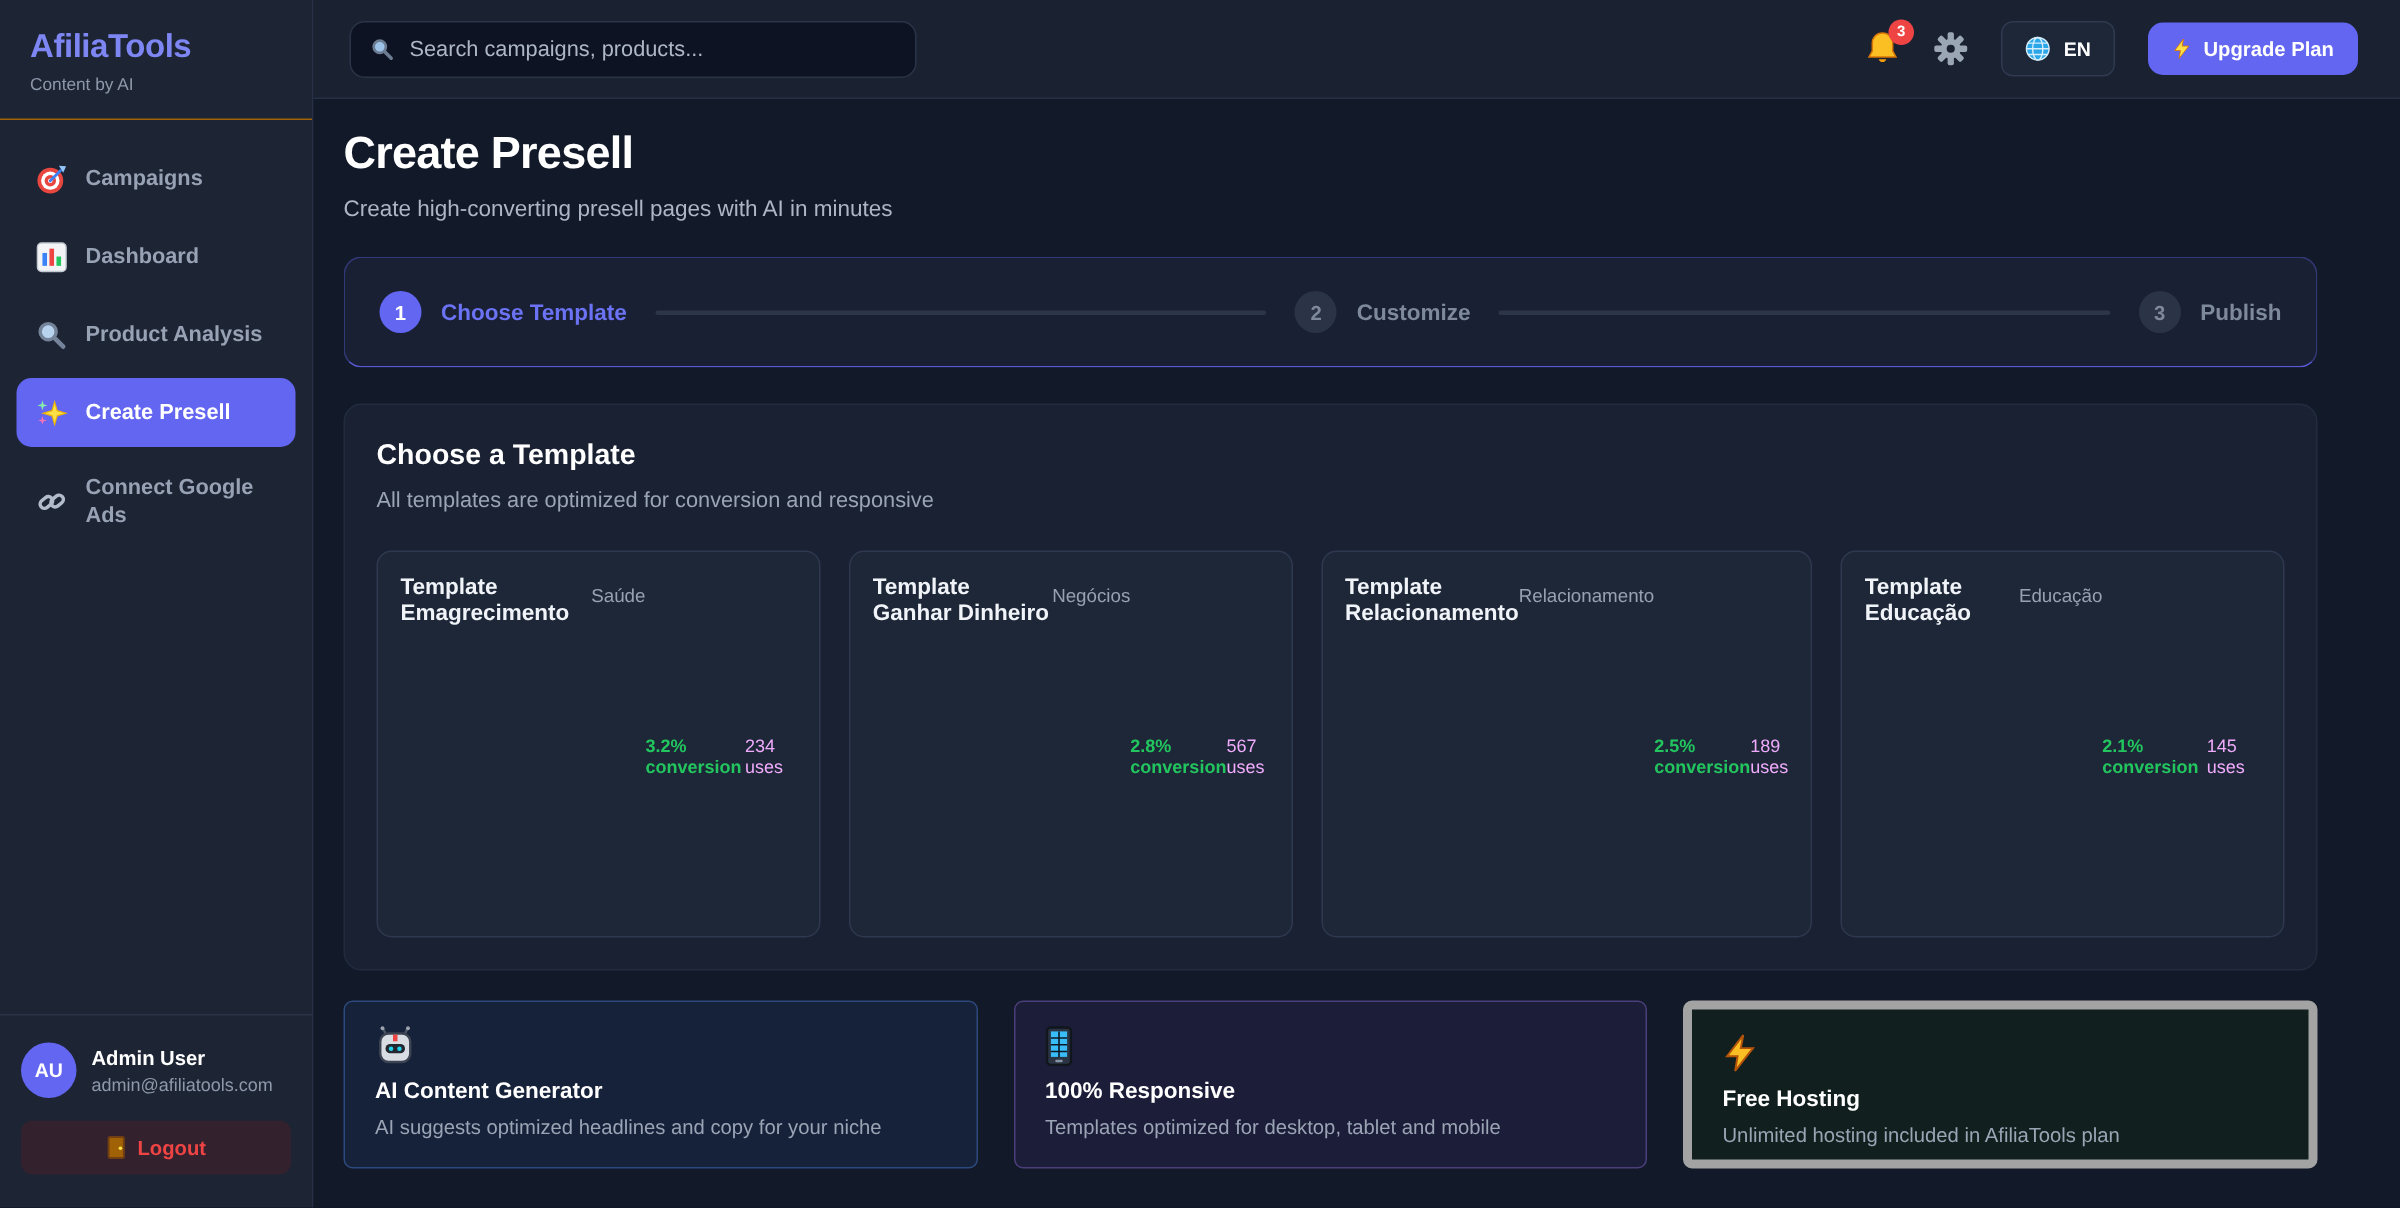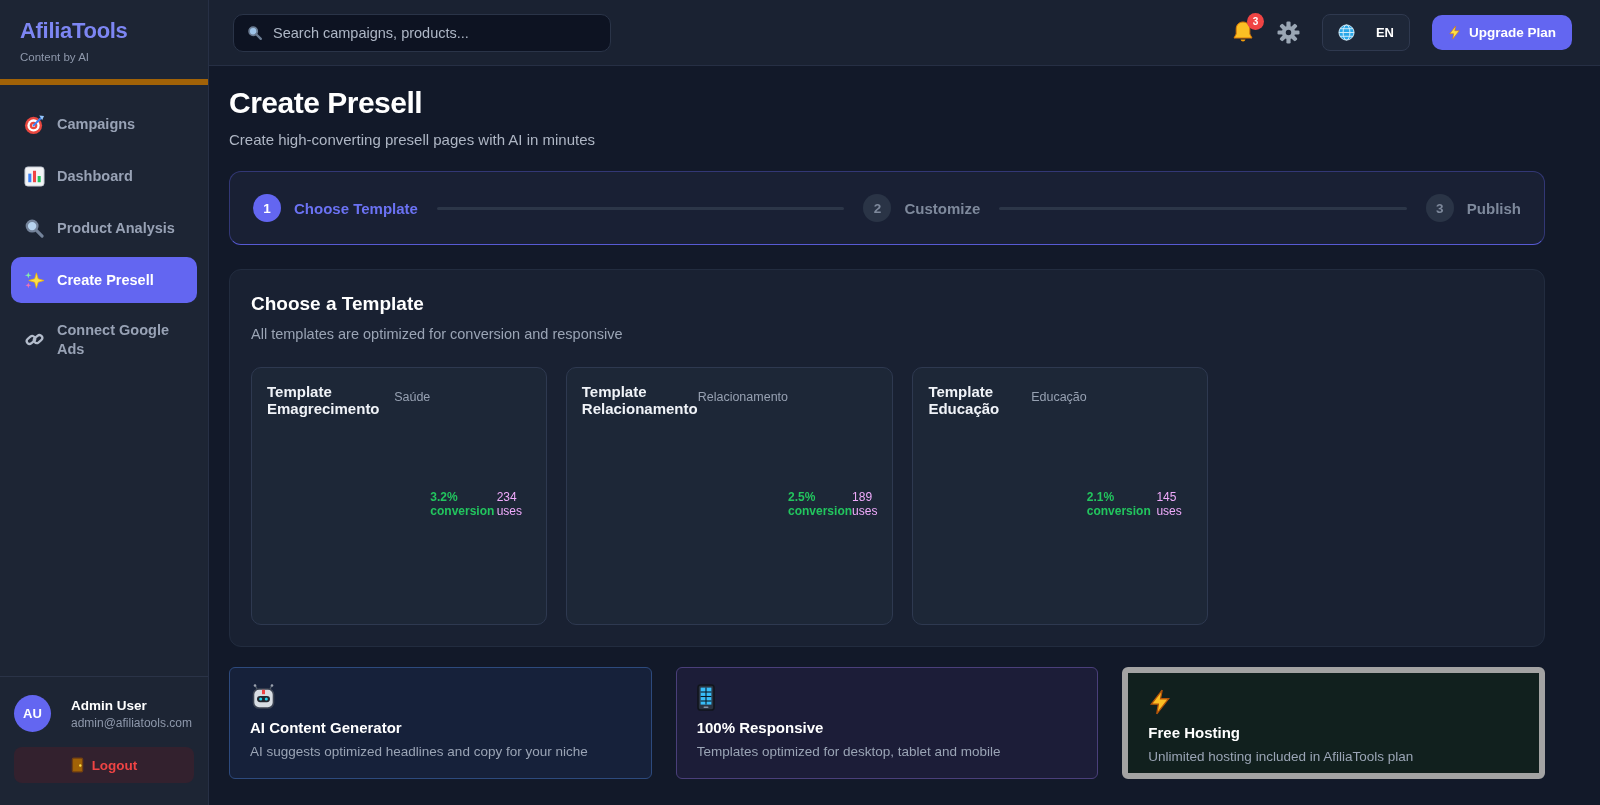--- a/index.html
+++ b/index.html
@@ -3,44 +3,44 @@
 <meta charset="utf-8">
 <title>AfiliaTools</title>
 <style>
   * { margin:0; padding:0; box-sizing:border-box; }
   html,body { width:1600px; height:805px; overflow:hidden; }
   body { background:#101726; font-family:"Liberation Sans", sans-serif; color:#e7ebf2; }
   .app { display:flex; width:1600px; height:805px; }
 
   
   .sidebar { width:209px; min-width:209px; background:#1d2534; border-right:1px solid #273045; display:flex; flex-direction:column; }
-  .side-header { padding:18px 20px 16px; border-bottom:6px solid #a16207; }
+  .side-header { padding:18px 20px 16px; border-bottom:1px solid #a16207; }
   .logo { font-size:22px; font-weight:800; color:#7d86f3; letter-spacing:-0.3px; }
   .tagline { font-size:11.5px; color:#8e98ab; margin-top:7px; }
   .nav { flex:1; padding:16px 11px 0; }
   .nav-item { display:flex; align-items:center; gap:12px; padding:12px 12px; border-radius:10px; color:#98a2b5; font-weight:700; font-size:14.5px; margin-bottom:6px; cursor:pointer; line-height:1.3; }
   .nav-item.active { background:#6366f1; color:#fff; }
   .nav-icon { width:22px; min-width:22px; height:22px; display:flex; align-items:center; justify-content:center; }
   .user-section { border-top:1px solid #2a3347; padding:18px 14px 22px; }
-  .user-row { display:flex; align-items:center; gap:20px; }
+  .user-row { display:flex; align-items:center; gap:10px; }
   .avatar { width:37px; height:37px; min-width:37px; border-radius:50%; background:#6366f1; color:#fff; font-weight:700; font-size:13px; display:flex; align-items:center; justify-content:center; }
   .user-name { font-size:13.5px; font-weight:700; color:#fff; }
   .user-email { font-size:12px; color:#8e98ab; margin-top:3px; }
   .logout-btn { margin-top:15px; width:100%; background:#33212e; border:none; border-radius:8px; padding:10px; color:#ef4444; font-weight:700; font-size:13.5px; display:flex; align-items:center; justify-content:center; gap:8px; cursor:pointer; font-family:inherit; }
 
   
   .main { flex:1; display:flex; flex-direction:column; min-width:0; }
   .topbar { height:66px; min-height:66px; background:#1a2232; border-bottom:1px solid #262f44; display:flex; align-items:center; padding:0 28px 0 24px; }
   .search-box { width:378px; height:38px; background:#0d1322; border:1px solid #2a3448; border-radius:10px; display:flex; align-items:center; gap:10px; padding:0 13px; }
   .search-input { flex:1; background:transparent; border:none; outline:none; color:#e5e9f0; font-size:14.5px; font-family:inherit; }
   .search-input::placeholder { color:#aeb7c6; }
   .topbar-right { margin-left:auto; display:flex; align-items:center; gap:22px; }
   .icon-btn { position:relative; background:none; border:none; cursor:pointer; display:flex; padding:0; }
   .badge { position:absolute; top:-7px; right:-9px; background:#ef4444; color:#fff; font-size:10px; font-weight:700; min-width:17px; height:17px; line-height:17px; text-align:center; border-radius:50%; font-family:inherit; }
-  .lang-btn { display:flex; align-items:center; gap:21px; background:#1e2738; border:1px solid #2f394f; border-radius:8px; padding:9px 15px; color:#fff; font-weight:700; font-size:13px; cursor:pointer; font-family:inherit; }
+  .lang-btn { display:flex; align-items:center; gap:9px; background:#1e2738; border:1px solid #2f394f; border-radius:8px; padding:9px 15px; color:#fff; font-weight:700; font-size:13px; cursor:pointer; font-family:inherit; }
   .upgrade-btn { display:flex; align-items:center; gap:8px; background:#6366f1; border:none; border-radius:10px; padding:10px 16px; color:#fff; font-weight:700; font-size:13.5px; cursor:pointer; font-family:inherit; }
 
   .content { flex:1; background:#121929; padding:20px 55px 0 20px; overflow:hidden; }
   .page-title { font-size:30px; font-weight:900; letter-spacing:-0.5px; color:#fff; }
   .page-subtitle { font-size:15px; color:#aeb6c4; margin-top:11px; }
 
   
   .stepper { margin-top:23px; background:#192034; border:1px solid rgba(99,102,241,0.35); border-bottom-color:rgba(99,102,241,0.85); border-radius:12px; padding:22px 23px; display:flex; align-items:center; }
   .step { display:flex; align-items:center; gap:13px; white-space:nowrap; }
   .step-circle { width:28px; height:28px; border-radius:50%; display:flex; align-items:center; justify-content:center; font-size:13.5px; font-weight:700; }
@@ -259,20 +259,28 @@
         <div class="template-grid">
           <div class="template-card">
             <div class="template-name">Template Emagrecimento</div>
             <div class="template-category">Saúde</div>
             <div class="template-meta">
               <span class="conversion">3.2% conversion</span>
               <span class="uses">234 uses</span>
             </div>
           </div>
           <div class="template-card">
+            <div class="template-name">Template Ganhar Dinheiro</div>
+            <div class="template-category">Negócios</div>
+            <div class="template-meta">
+              <span class="conversion">2.8% conversion</span>
+              <span class="uses">567 uses</span>
+            </div>
+          </div>
+          <div class="template-card">
             <div class="template-name">Template Relacionamento</div>
             <div class="template-category">Relacionamento</div>
             <div class="template-meta">
               <span class="conversion">2.5% conversion</span>
               <span class="uses">189 uses</span>
             </div>
           </div>
           <div class="template-card">
             <div class="template-name">Template Educação</div>
             <div class="template-category">Educação</div>

